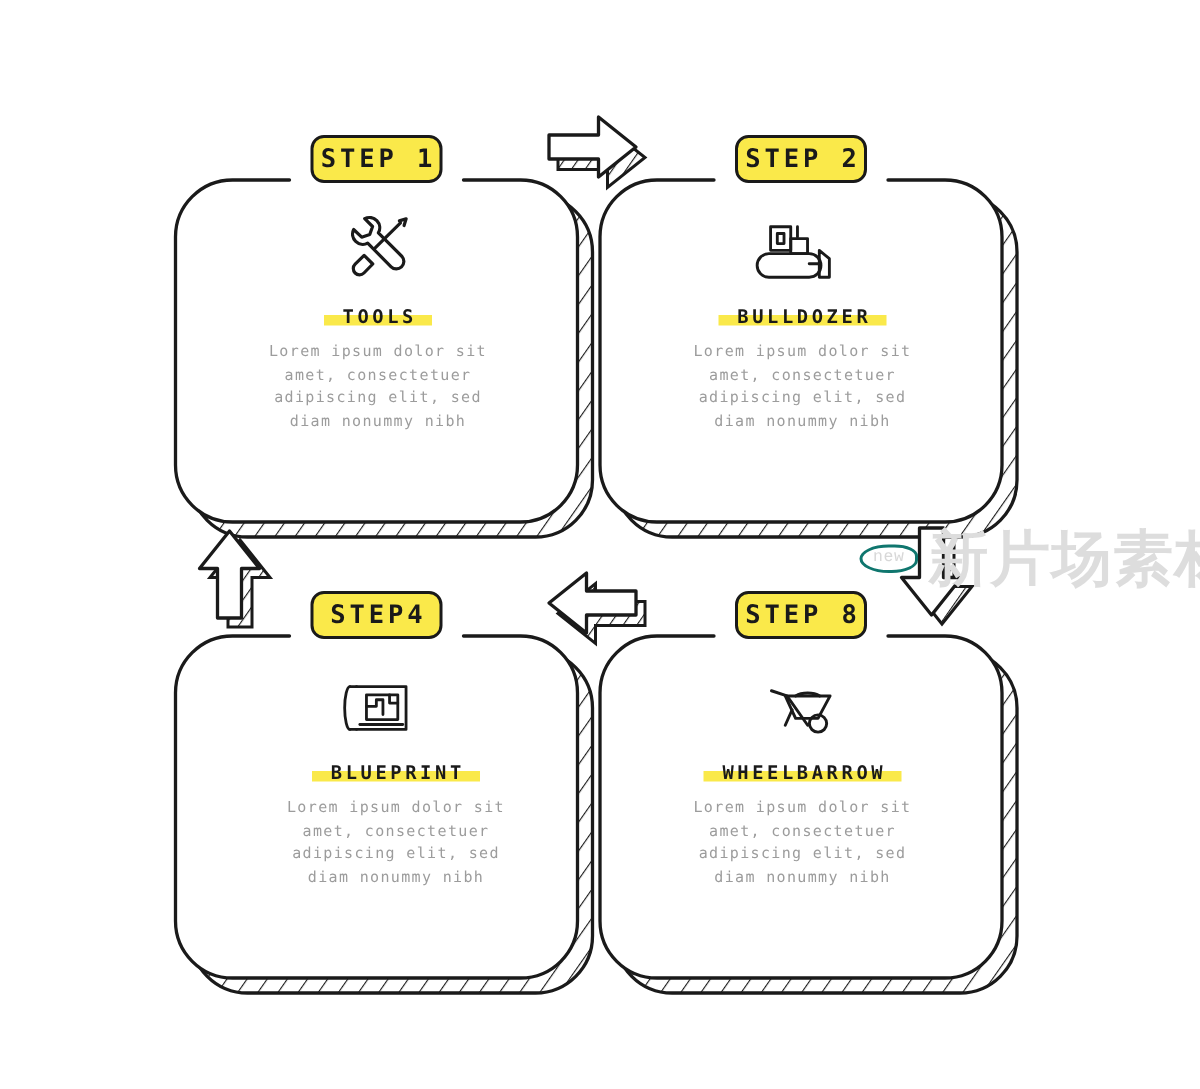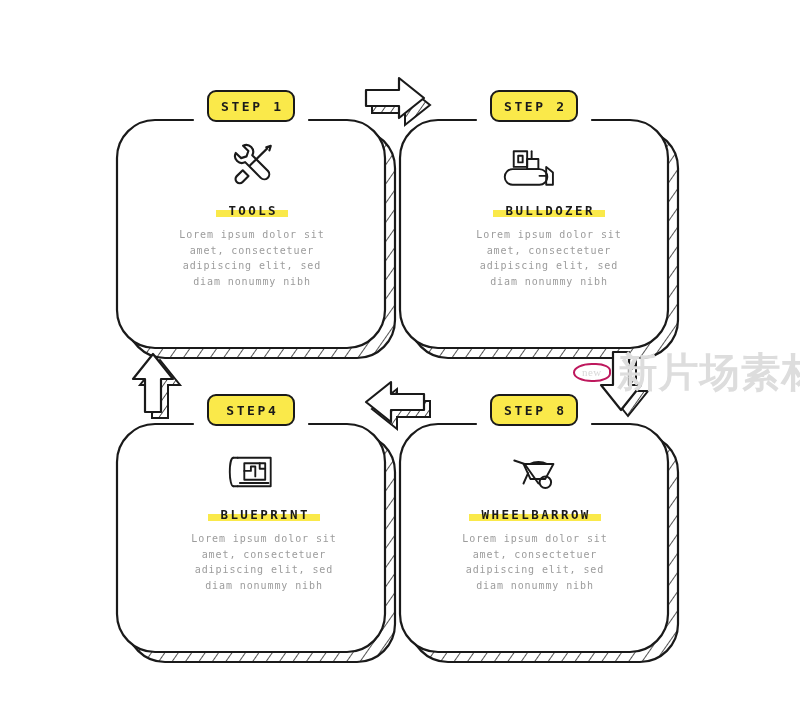--- a/index.html
+++ b/index.html
@@ -32,41 +32,41 @@
     border: 2.2px solid #1a1a1a;
     border-radius: 9px;
     box-sizing: border-box;
     display: flex;
     align-items: center;
     justify-content: center;
     z-index: 6;
   }
   .badge span {
     font-family: "DejaVu Sans Mono", "Liberation Mono", monospace;
-    font-size: 13px;
+    font-size: 17px;
     font-weight: 700;
     letter-spacing: 2.6px;
     color: #1a1a1a;
     text-indent: 2.6px;
     white-space: nowrap;
   }
   #badge-1 { left: 207px; top: 90px; }
   #badge-2 { left: 490px; top: 90px; }
   #badge-3 { left: 490px; top: 394px; }
   #badge-4 { left: 207px; top: 394px; }
 
   
   .card-body {
     position: absolute;
     width: 200px;
     text-align: center;
     z-index: 5;
   }
   #body-1 { left: 152px; top: 140px; }
-  #body-2 { left: 449px; top: 140px; }
+  #body-2 { left: 435px; top: 140px; }
   #body-3 { left: 435px; top: 444px; }
   #body-4 { left: 164px; top: 444px; }
 
   .card-icon {
     height: 52px;
     display: flex;
     align-items: center;
     justify-content: center;
     margin-bottom: 8px;
   }
@@ -114,24 +114,24 @@
     position: absolute;
     left: 573px;
     top: 345px;
     display: flex;
     align-items: center;
     gap: 7px;
     z-index: 2;
     pointer-events: none;
   }
   #watermark .wm-badge {
-    font-family: Liberation Serif, serif;
+    font-family: Liberation Mono, monospace;
     font-size: 11px;
     color: #d8d8d8;
-    border: 2px solid #be185d;
+    border: 2px solid #0f766e;
     border-radius: 50% 40% 45% 50%;
     padding: 1px 7px 2px 7px;
     letter-spacing: 0.4px;
   }
   #watermark .wm-text {
     font-family: "DejaVu Sans", "Liberation Sans", sans-serif;
     font-size: 40px;
     font-weight: 700;
     color: #dddddd;
     letter-spacing: 1px;

